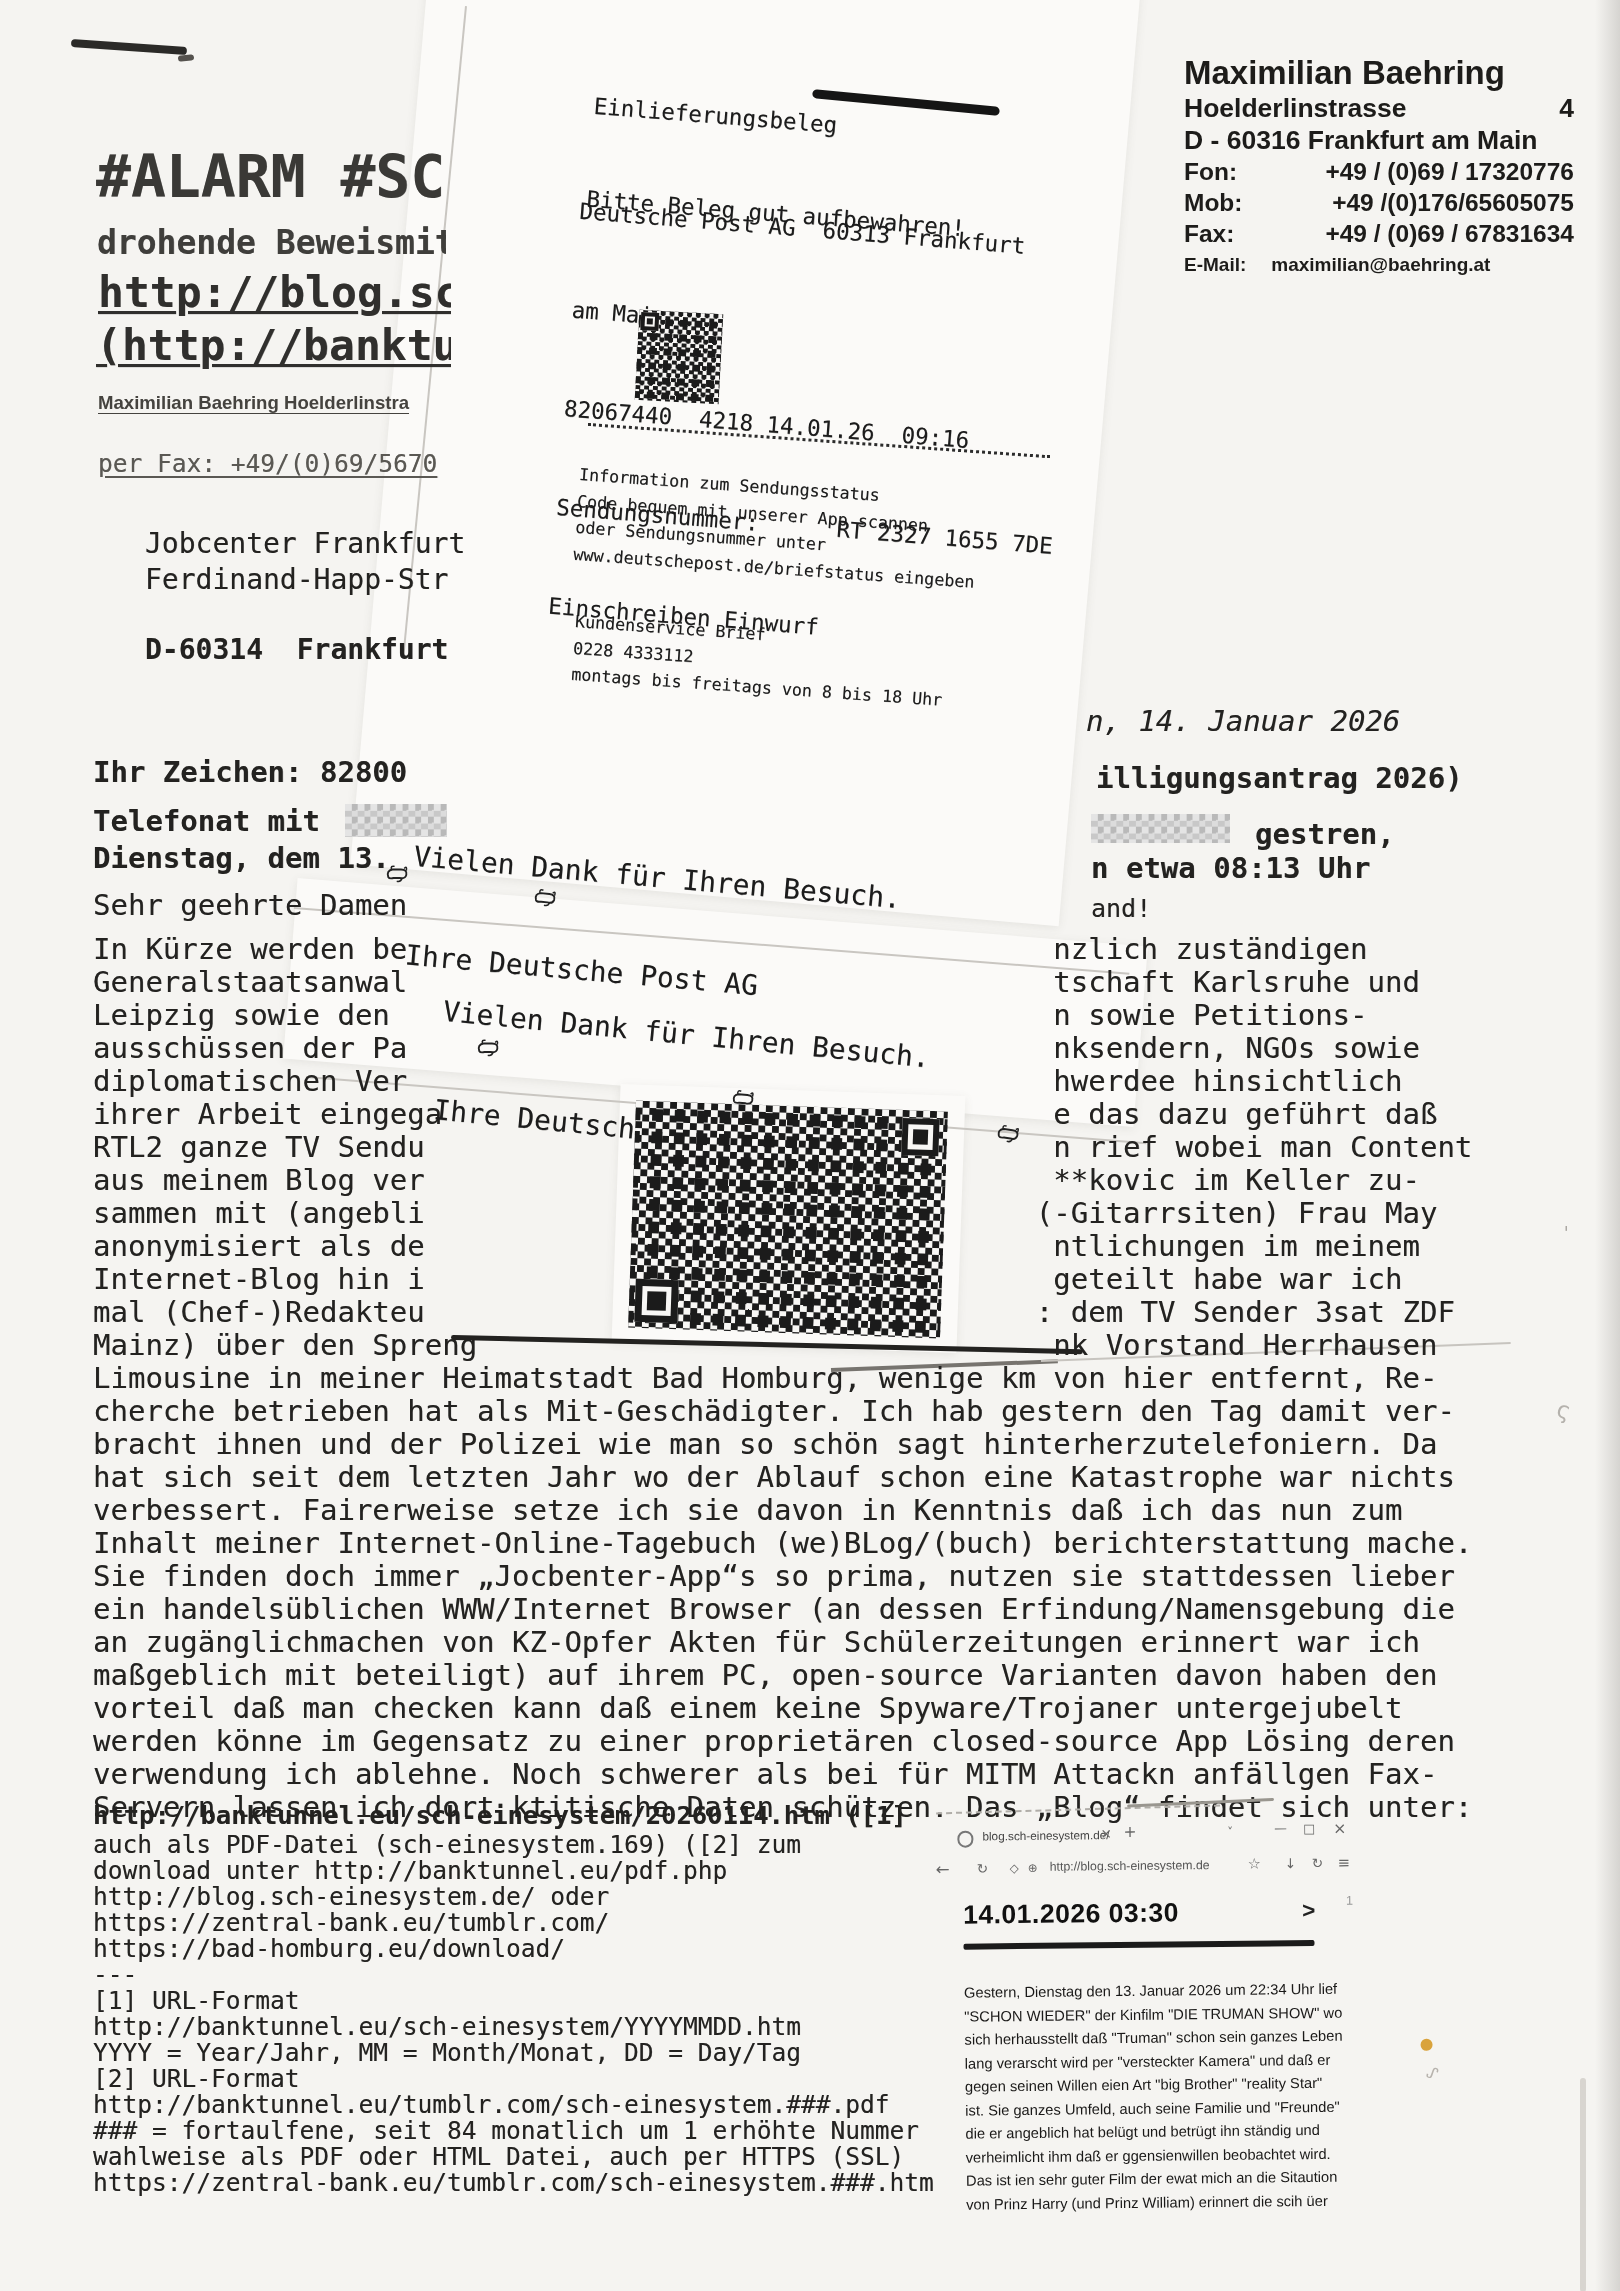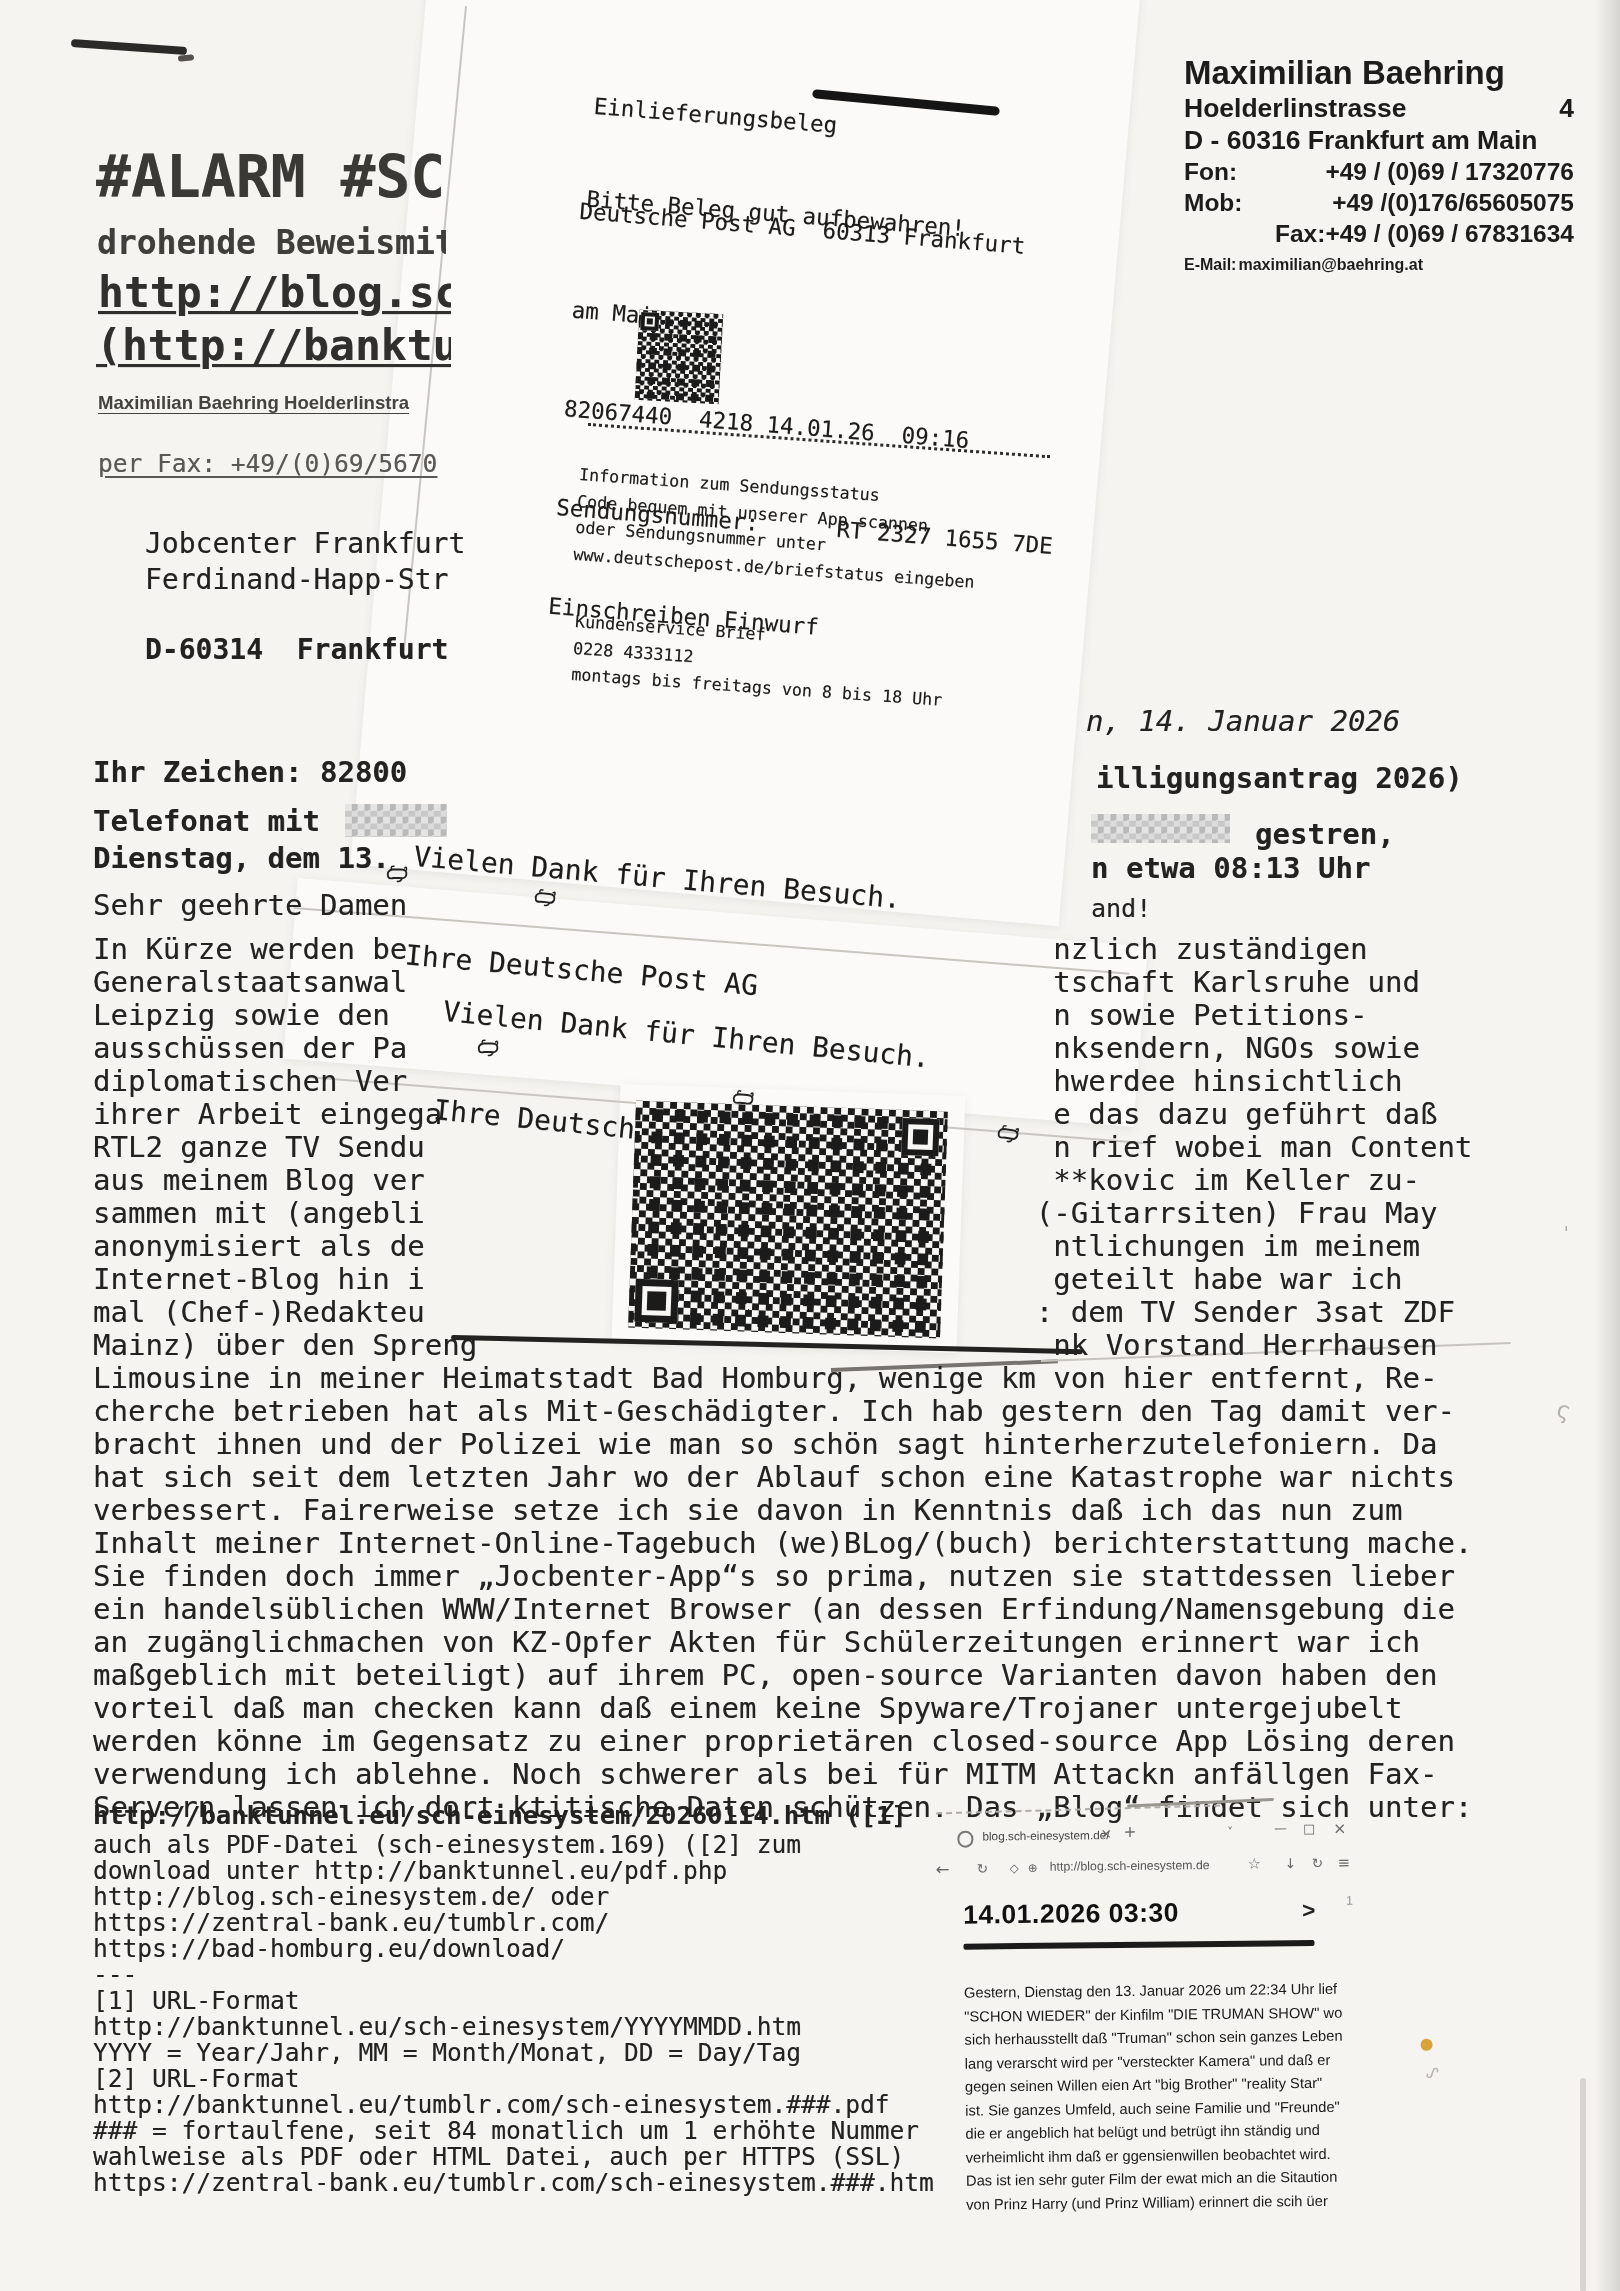--- a/index.html
+++ b/index.html
@@ -134,25 +134,25 @@
     </div>
     <div class="b" style="font-size:26.5px;line-height:32px;">D - 60316 Frankfurt am Main</div>
     <div class="b" style="display:flex;justify-content:space-between;font-size:24.5px;line-height:31px;">
       <span>Fon:</span>
       <span>+49 / (0)69 / 17320776</span>
     </div>
     <div class="b" style="display:flex;justify-content:space-between;font-size:24.5px;line-height:31px;">
       <span>Mob:</span>
       <span>+49 /(0)176/65605075</span>
     </div>
-    <div class="b" style="display:flex;justify-content:flex-end;font-size:24.5px;line-height:31px;">
+    <div class="b" style="display:flex;justify-content:space-between;font-size:24.5px;line-height:31px;">
       <span>Fax:</span>
       <span>+49 / (0)69 / 67831634</span>
     </div>
-    <div class="b" style="display:flex;font-size:16px;line-height:31px;gap:2px;">
+    <div class="b" style="display:flex;font-size:19px;line-height:31px;gap:25px;">
       <span>E-Mail:</span>
       <span>maximilian@baehring.at</span>
     </div>
   </div>
 
   <div class="abs mono receipt tw" style="left:600px;top:29px;font-size:22.5px;line-height:31px;transform:rotate(4.5deg);">
     <div>Einlieferungsbeleg</div>
     <div>Bitte Beleg gut aufbewahren!</div>
   </div>
   <div class="abs" style="left:812px;top:98px;width:188px;height:8.8px;background:#151515;border-radius:4.9px;transform:rotate(5.5deg);"></div>

